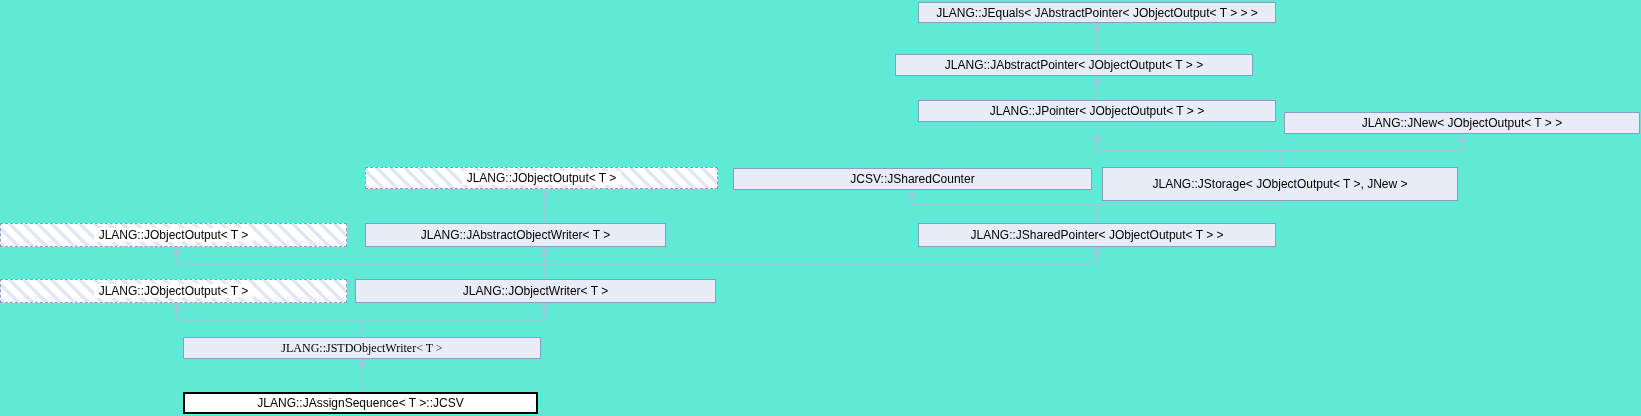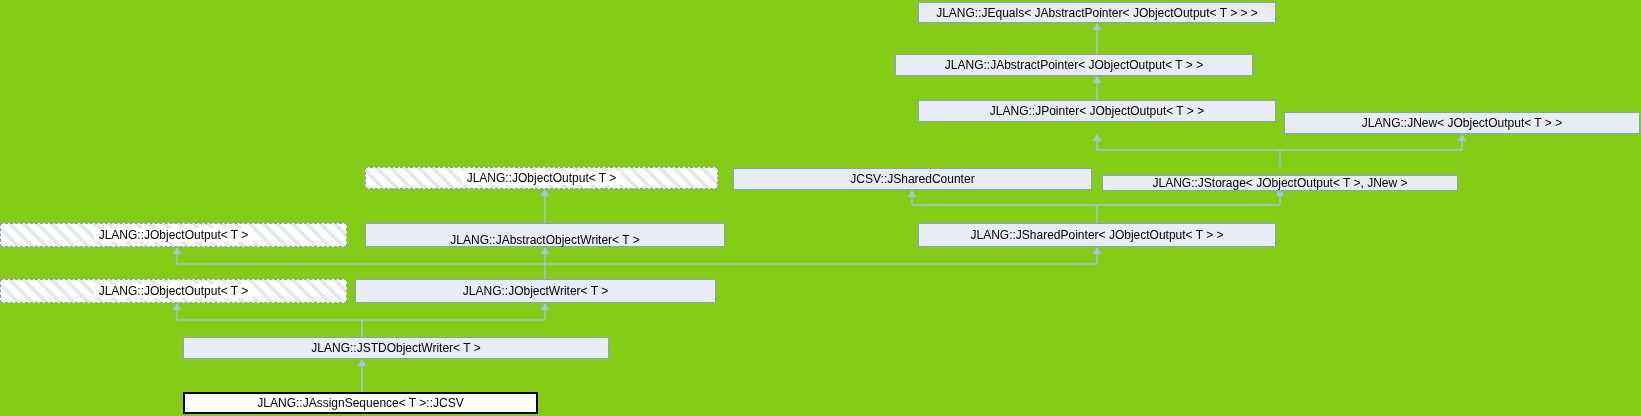--- a/index.html
+++ b/index.html
@@ -1,20 +1,20 @@
 <!DOCTYPE html>
 <html><head>
 <meta charset="utf-8">
 <style>
   html, body { margin: 0; padding: 0; background: #ffffff; }
   #canvas {
     position: relative;
     width: 1641px;
     height: 416px;
-    background: #84cc16;
+    background: #5eead4;
     font-family: "Liberation Sans", sans-serif;
     overflow: hidden;
   }
   #edges-layer {
     position: absolute;
     left: 0; top: 0;
     width: 1641px; height: 416px;
     pointer-events: none;
   }
   .node {
@@ -112,38 +112,38 @@
       </div>
       <div class="node solid" style="left: 1284px; top: 112px; width: 356px; height: 22px;">
         <span class="label">JLANG::JNew&lt; JObjectOutput&lt; T &gt; &gt;</span>
       </div>
       <div class="node dashed" style="left: 365px; top: 167px; width: 353px; height: 22px;">
         <span class="label">JLANG::JObjectOutput&lt; T &gt;</span>
       </div>
       <div class="node solid" style="left: 733px; top: 168px; width: 359px; height: 22px;">
         <span class="label">JCSV::JSharedCounter</span>
       </div>
-      <div class="node solid" style="left: 1102px; top: 167px; width: 356px; height: 16px; margin-top: 8px;">
+      <div class="node solid" style="left: 1102px; top: 167px; width: 356px; height: 34px;">
         <span class="label">JLANG::JStorage&lt; JObjectOutput&lt; T &gt;, JNew &gt;</span>
       </div>
       <div class="node dashed" style="left: 0px; top: 223px; width: 347px; height: 24px;">
         <span class="label">JLANG::JObjectOutput&lt; T &gt;</span>
       </div>
-      <div class="node solid" style="left: 365px; top: 223px; width: 360px; height: 24px; align-items: flex-end;">
+      <div class="node solid" style="left: 365px; top: 223px; width: 301px; height: 24px;">
         <span class="label">JLANG::JAbstractObjectWriter&lt; T &gt;</span>
       </div>
       <div class="node solid" style="left: 918px; top: 223px; width: 358px; height: 24px;">
         <span class="label">JLANG::JSharedPointer&lt; JObjectOutput&lt; T &gt; &gt;</span>
       </div>
       <div class="node dashed" style="left: 0px; top: 279px; width: 347px; height: 24px;">
         <span class="label">JLANG::JObjectOutput&lt; T &gt;</span>
       </div>
       <div class="node solid" style="left: 355px; top: 279px; width: 361px; height: 24px;">
         <span class="label">JLANG::JObjectWriter&lt; T &gt;</span>
       </div>
-      <div class="node solid" style="left: 183px; top: 337px; width: 426px; height: 22px;">
+      <div class="node solid" style="left: 183px; top: 337px; width: 358px; height: 22px; font-family: Liberation Serif, serif;">
         <span class="label">JLANG::JSTDObjectWriter&lt; T &gt;</span>
       </div>
       <div class="node current" style="left: 183px; top: 392px; width: 355px; height: 22px;">
         <span class="label">JLANG::JAssignSequence&lt; T &gt;::JCSV</span>
       </div>
     </div>
 </div>
 
 </body></html>

